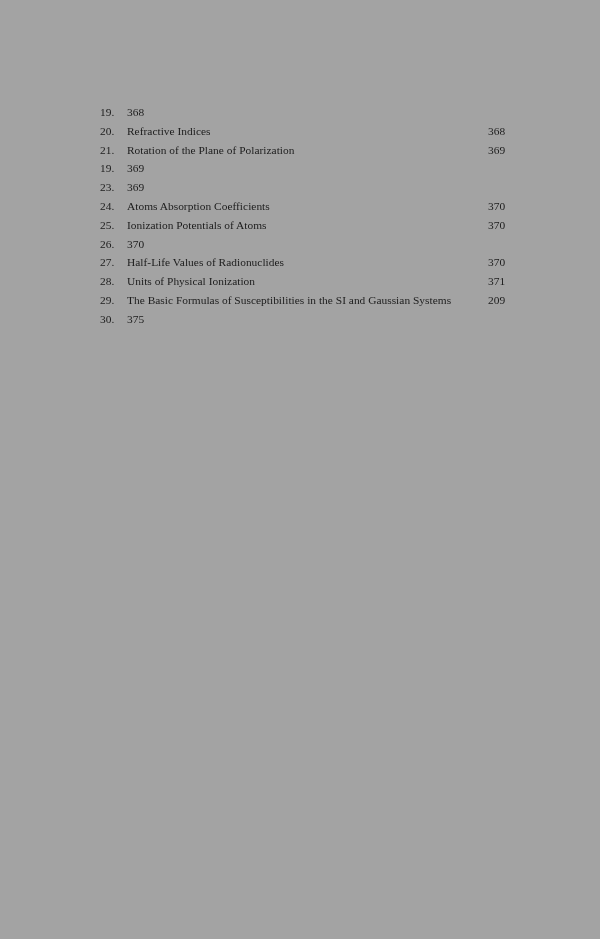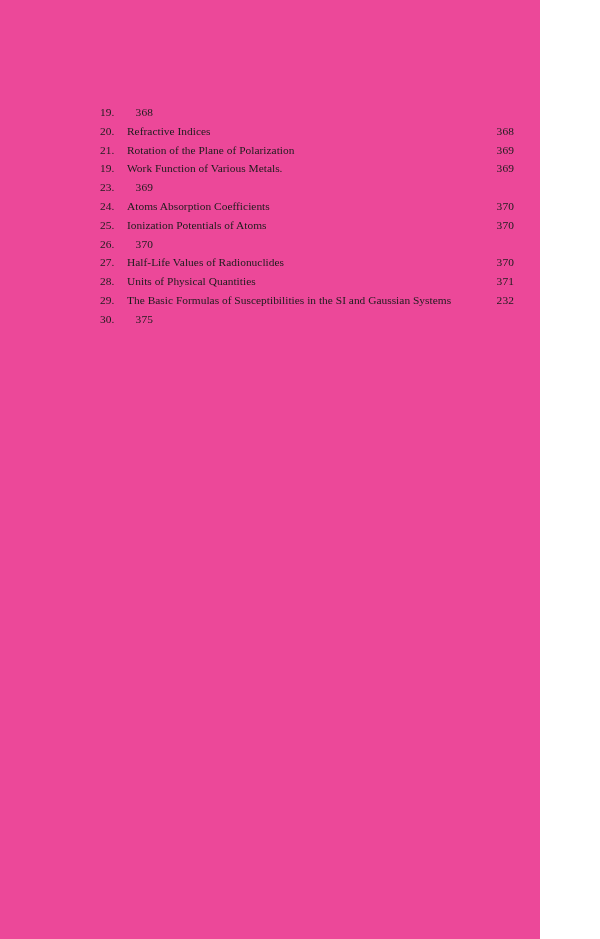--- a/index.html
+++ b/index.html
@@ -14,23 +14,23 @@
     position: relative;
     font-family: "Liberation Serif", "DejaVu Serif", serif;
     color: #1c1c1c;
     -webkit-font-smoothing: antialiased;
   }
 
   #page {
     position: absolute;
     left: 0;
     top: 0;
-    width: 540px;
+    width: 600px;
     height: 939px;
-    background: #ec4899;
+    background: #a3a3a3;
     overflow: hidden;
   }
 
   #toc {
     position: absolute;
     left: 100px;
     top: 103px;
     width: 414px;
   }
 
@@ -55,21 +55,21 @@
     flex: 1 1 auto;
     text-align: left;
     overflow: hidden;
     text-overflow: clip;
     letter-spacing: 0.02px;
   }
 
   .toc-page {
     flex: 0 0 auto;
     width: 26px;
-    text-align: right;
+    text-align: left;
     letter-spacing: 0.1px;
   }
 </style>
 </head>
 <body>
 
 <div id="page">
   <div id="toc">
 
     <div class="toc-row">
@@ -84,21 +84,20 @@
     </div>
 
     <div class="toc-row">
       <span class="toc-num">21.</span>
       <span class="toc-title">Rotation of the Plane of Polarization</span>
       <span class="toc-page">369</span>
     </div>
 
     <div class="toc-row">
       <span class="toc-num">19.</span>
-      <span class="toc-title">Work Function of Various Metals.</span>
       <span class="toc-page">369</span>
     </div>
 
     <div class="toc-row">
       <span class="toc-num">23.</span>
       <span class="toc-page">369</span>
     </div>
 
     <div class="toc-row">
       <span class="toc-num">24.</span>
@@ -118,28 +117,28 @@
     </div>
 
     <div class="toc-row">
       <span class="toc-num">27.</span>
       <span class="toc-title">Half-Life Values of Radionuclides</span>
       <span class="toc-page">370</span>
     </div>
 
     <div class="toc-row">
       <span class="toc-num">28.</span>
-      <span class="toc-title">Units of Physical Quantities</span>
+      <span class="toc-title">Units of Physical Ionization</span>
       <span class="toc-page">371</span>
     </div>
 
     <div class="toc-row">
       <span class="toc-num">29.</span>
       <span class="toc-title">The Basic Formulas of Susceptibilities in the SI and Gaussian Systems</span>
-      <span class="toc-page">232</span>
+      <span class="toc-page">209</span>
     </div>
 
     <div class="toc-row">
       <span class="toc-num">30.</span>
       <span class="toc-page">375</span>
     </div>
 
   </div>
 </div>
 

